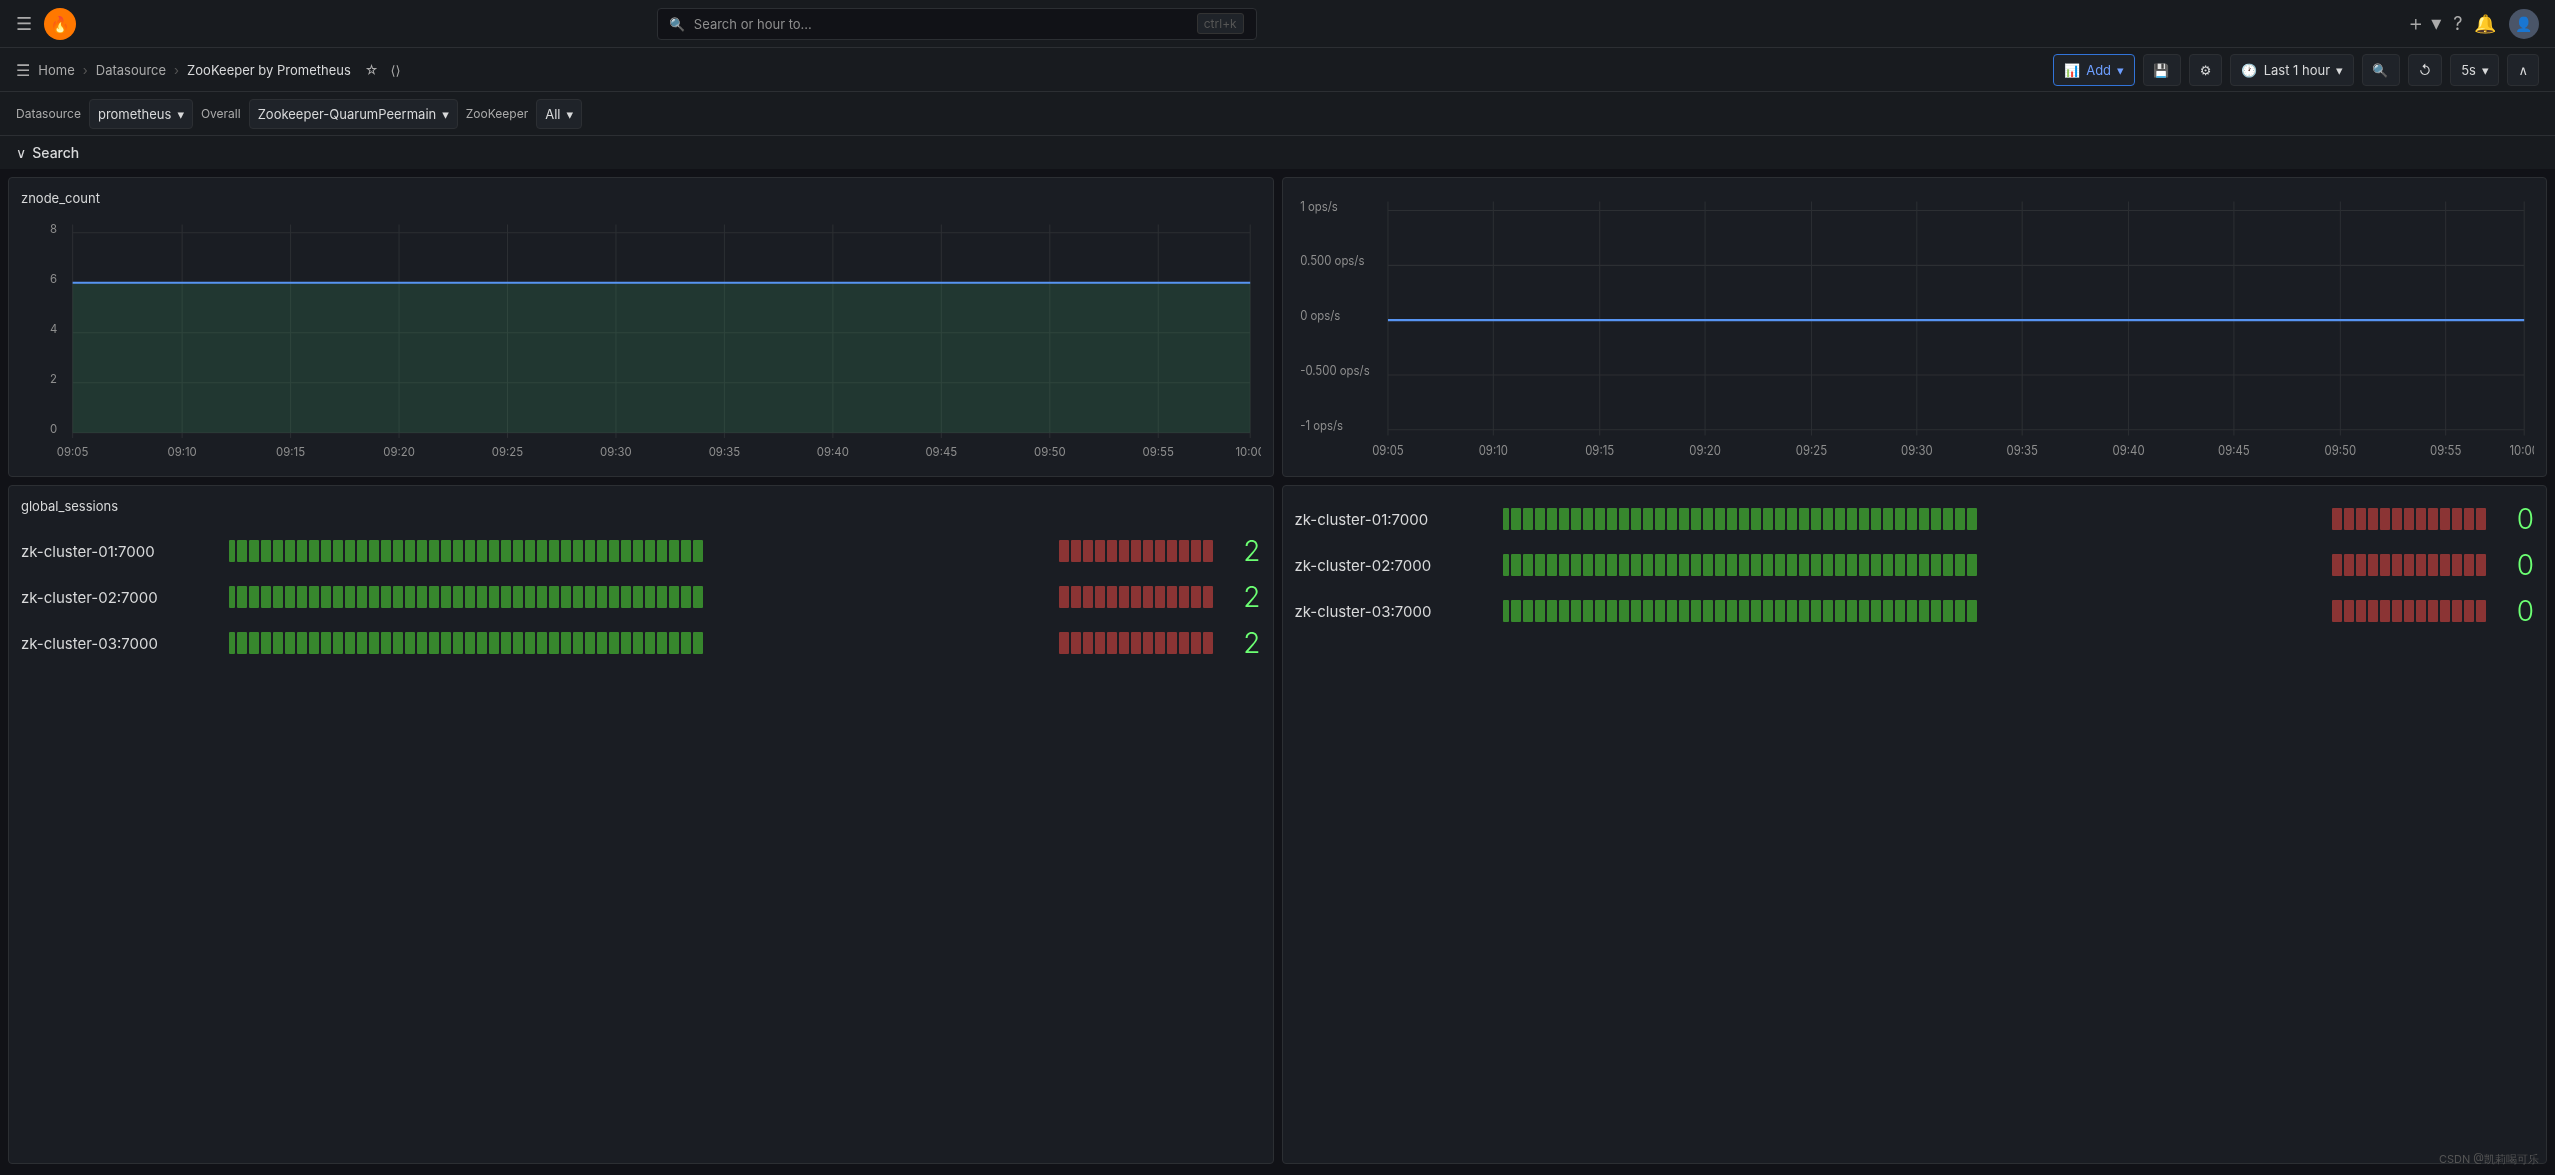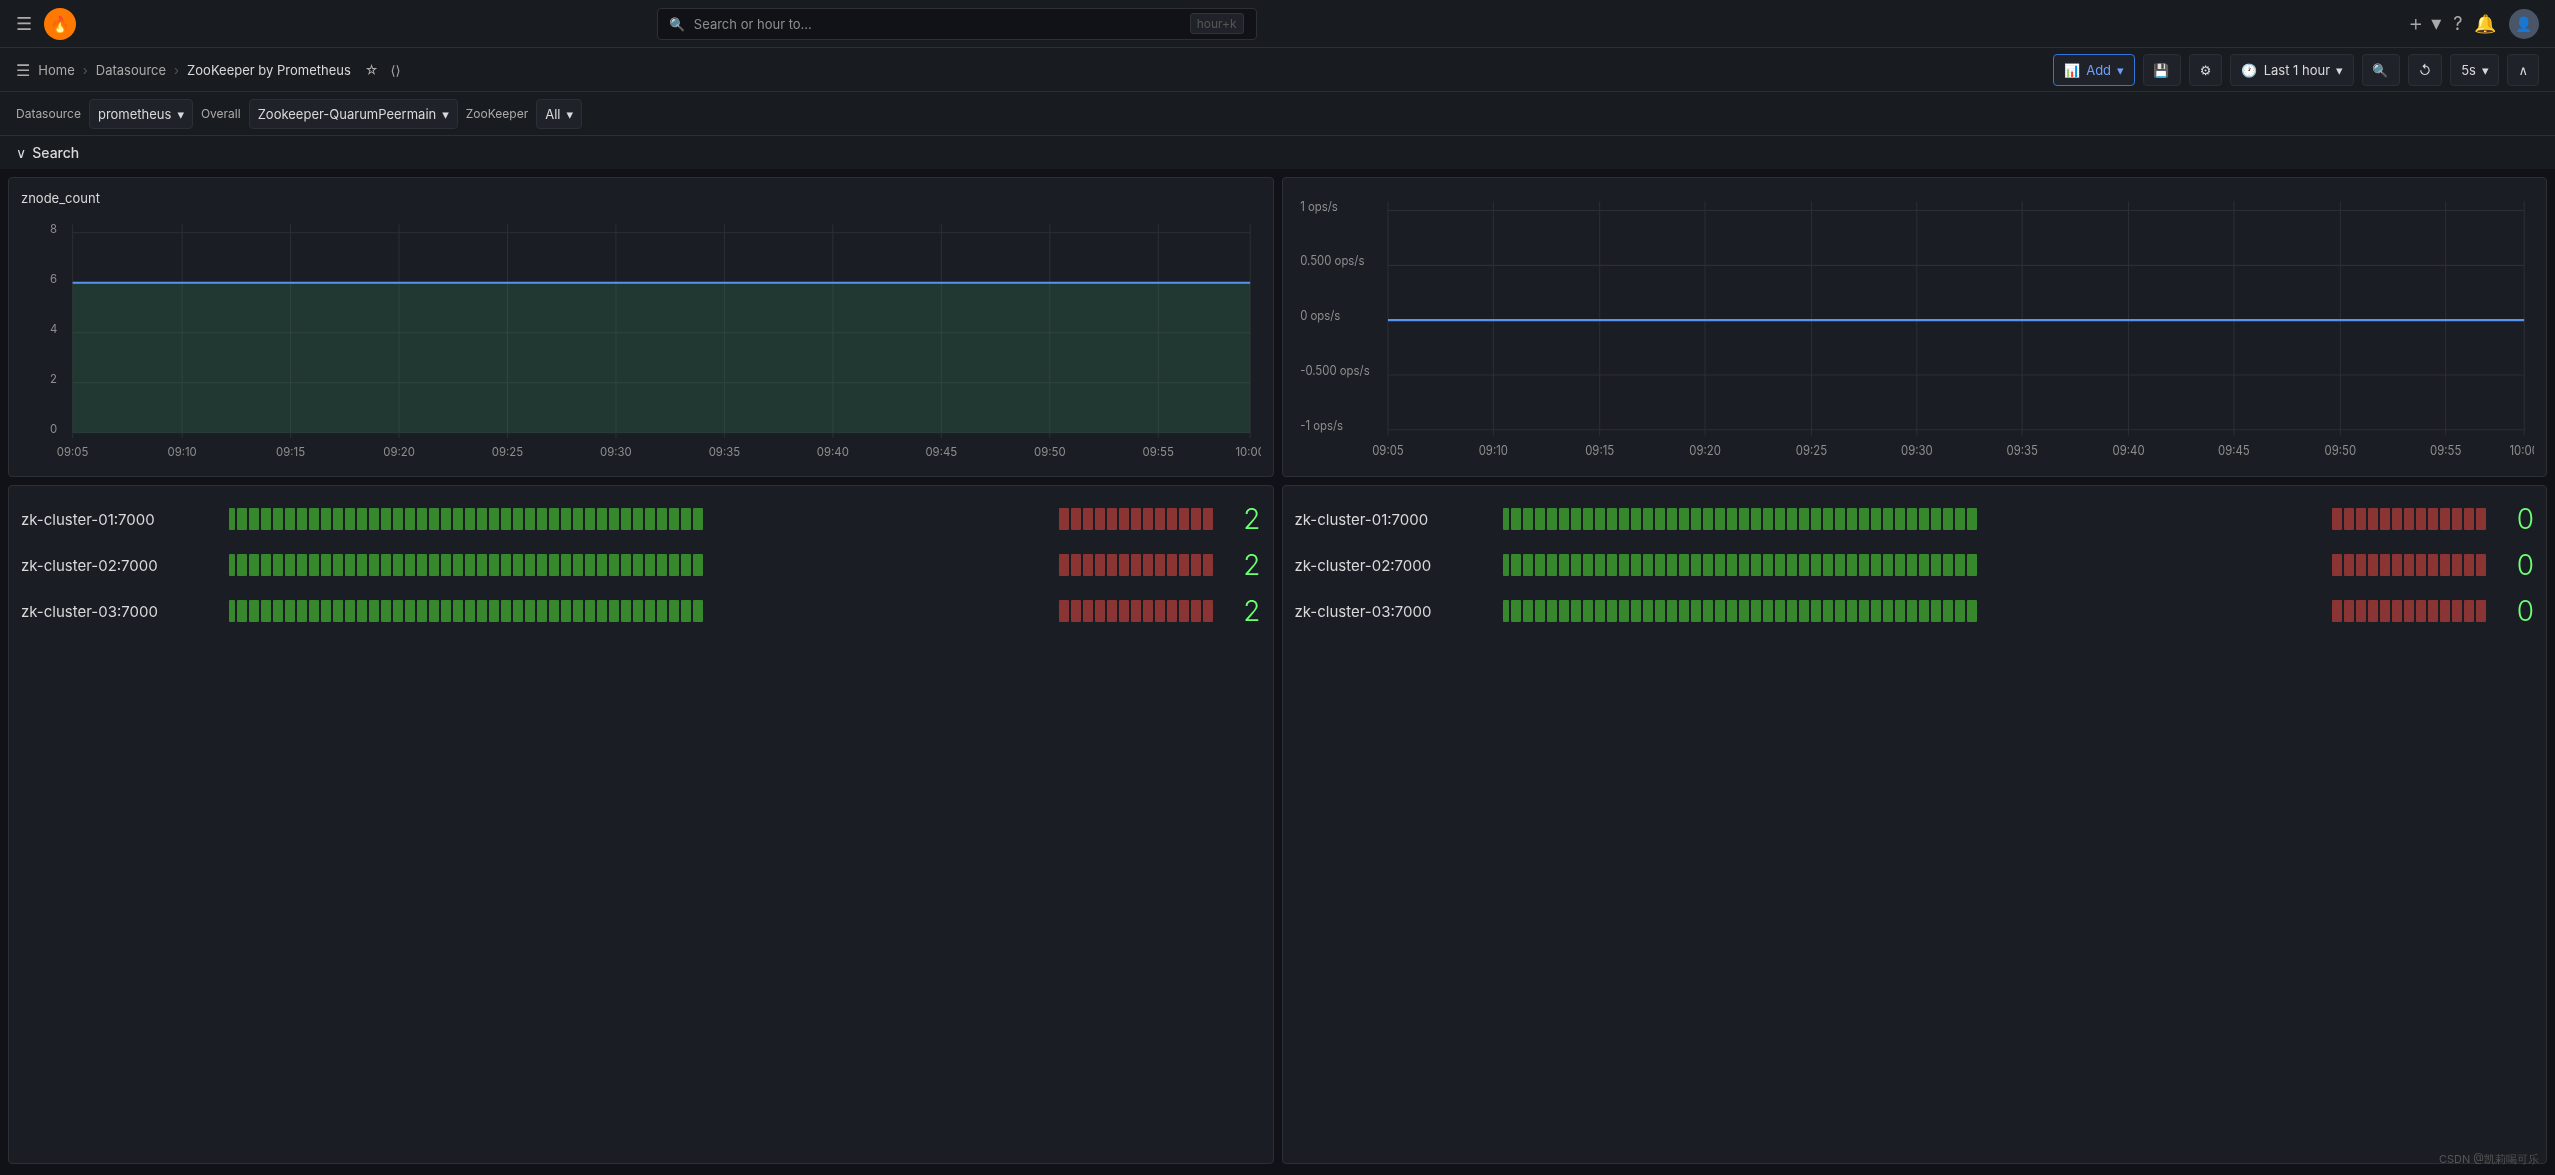--- a/index.html
+++ b/index.html
@@ -263,21 +263,21 @@
 <body>
 
 <div class="top-nav">
   <span class="hamburger">☰</span>
   <div class="grafana-logo">
     <span style="color:#fff; font-size:16px;">🔥</span>
   </div>
   <div class="search-bar">
     <span>🔍</span>
     <span style="color:#8e8e8e;">Search or hour to...</span>
-    <span style="margin-left:auto; color:#555; font-size:12px; background:#1f2329; padding:2px 6px; border-radius:3px; border:1px solid #333;">hour+k</span>
+    <span style="margin-left:auto; color:#555; font-size:12px; background:#1f2329; padding:2px 6px; border-radius:3px; border:1px solid #333;">ctrl+k</span>
   </div>
   <div class="nav-right">
     <span style="color:#aaa; font-size:20px; cursor:pointer;">＋ ▾</span>
     <span style="color:#aaa; font-size:18px; cursor:pointer;">?</span>
     <span style="color:#aaa; font-size:18px; cursor:pointer;">🔔</span>
     <div class="avatar">👤</div>
   </div>
 </div>
 
 <div class="breadcrumb-bar">
@@ -445,20 +445,21 @@
           <text x="1114" y="232" class="axis-label" text-anchor="middle">09:55</text>
           <text x="1190" y="232" class="axis-label" text-anchor="middle">10:00</text>
         </svg>
       </div>
     </div>
   </div>
 
   <div class="sparkbar-panels-row">
 
     <div class="sparkbar-panel">
+      <div class="panel-title" style="margin-bottom:12px;">global_sessions</div>
 
       <div class="spark-item">
         <span class="spark-label">zk-cluster-01:7000</span>
         <div class="spark-bars">
           <div class="bar-segment bar-green" style="width:6px;"></div>
           <div class="bar-segment bar-green" style="width:10px;"></div>
           <div class="bar-segment bar-green" style="width:10px;"></div>
           <div class="bar-segment bar-green" style="width:10px;"></div>
           <div class="bar-segment bar-green" style="width:10px;"></div>
           <div class="bar-segment bar-green" style="width:10px;"></div>

